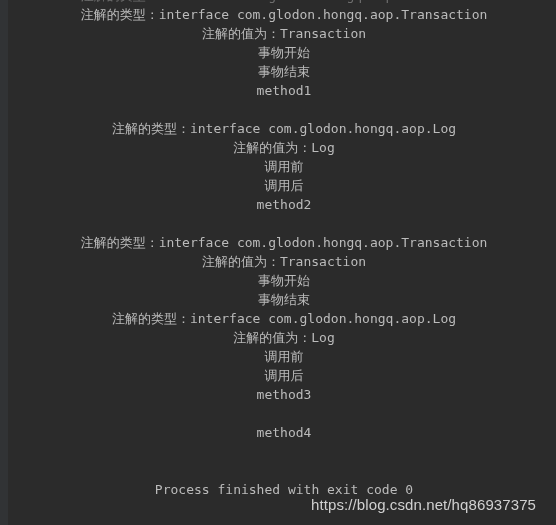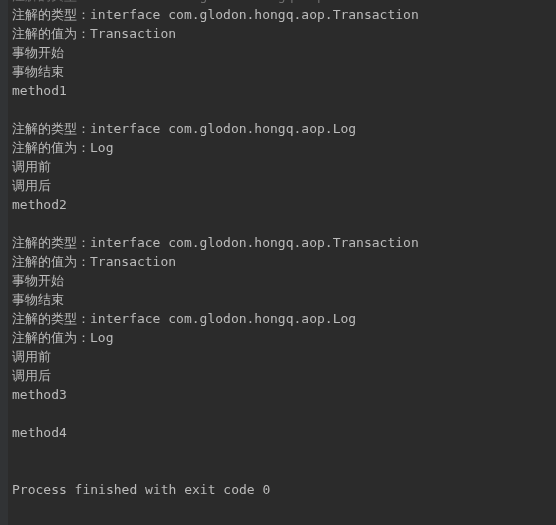--- a/index.html
+++ b/index.html
@@ -7,20 +7,21 @@
     padding: 0;
     background: #2b2b2b;
   }
   #console-window {
     position: relative;
     width: 556px;
     height: 525px;
     background: #2b2b2b;
     overflow: hidden;
     font-family: "DejaVu Sans Mono", "Liberation Mono", monospace;
+    text-align: center;
   }
   #gutter {
     position: absolute;
     left: 0;
     top: 0;
     width: 8px;
     height: 525px;
     background: #313335;
   }
   #console-output {
@@ -59,14 +60,15 @@
 </style>
 </head>
 <body>
 
 <div id="console-window">
 
   <div id="gutter"></div>
 
   <div id="console-output"><div class="out-line clipped">注解的类型：interface com.glodon.hongq.aop.Transaction</div><div class="out-line">注解的类型：interface com.glodon.hongq.aop.Transaction</div><div class="out-line">注解的值为：Transaction</div><div class="out-line">事物开始</div><div class="out-line">事物结束</div><div class="out-line">method1</div><div class="out-line blank"></div><div class="out-line">注解的类型：interface com.glodon.hongq.aop.Log</div><div class="out-line">注解的值为：Log</div><div class="out-line">调用前</div><div class="out-line">调用后</div><div class="out-line">method2</div><div class="out-line blank"></div><div class="out-line">注解的类型：interface com.glodon.hongq.aop.Transaction</div><div class="out-line">注解的值为：Transaction</div><div class="out-line">事物开始</div><div class="out-line">事物结束</div><div class="out-line">注解的类型：interface com.glodon.hongq.aop.Log</div><div class="out-line">注解的值为：Log</div><div class="out-line">调用前</div><div class="out-line">调用后</div><div class="out-line">method3</div><div class="out-line blank"></div><div class="out-line">method4</div><div class="out-line blank"></div><div class="out-line blank"></div><div class="out-line">Process finished with exit code 0</div></div>
 
+  <div id="watermark">https://blog.csdn.net/hq86937375</div>
 
 </div>
 
 </body></html>

